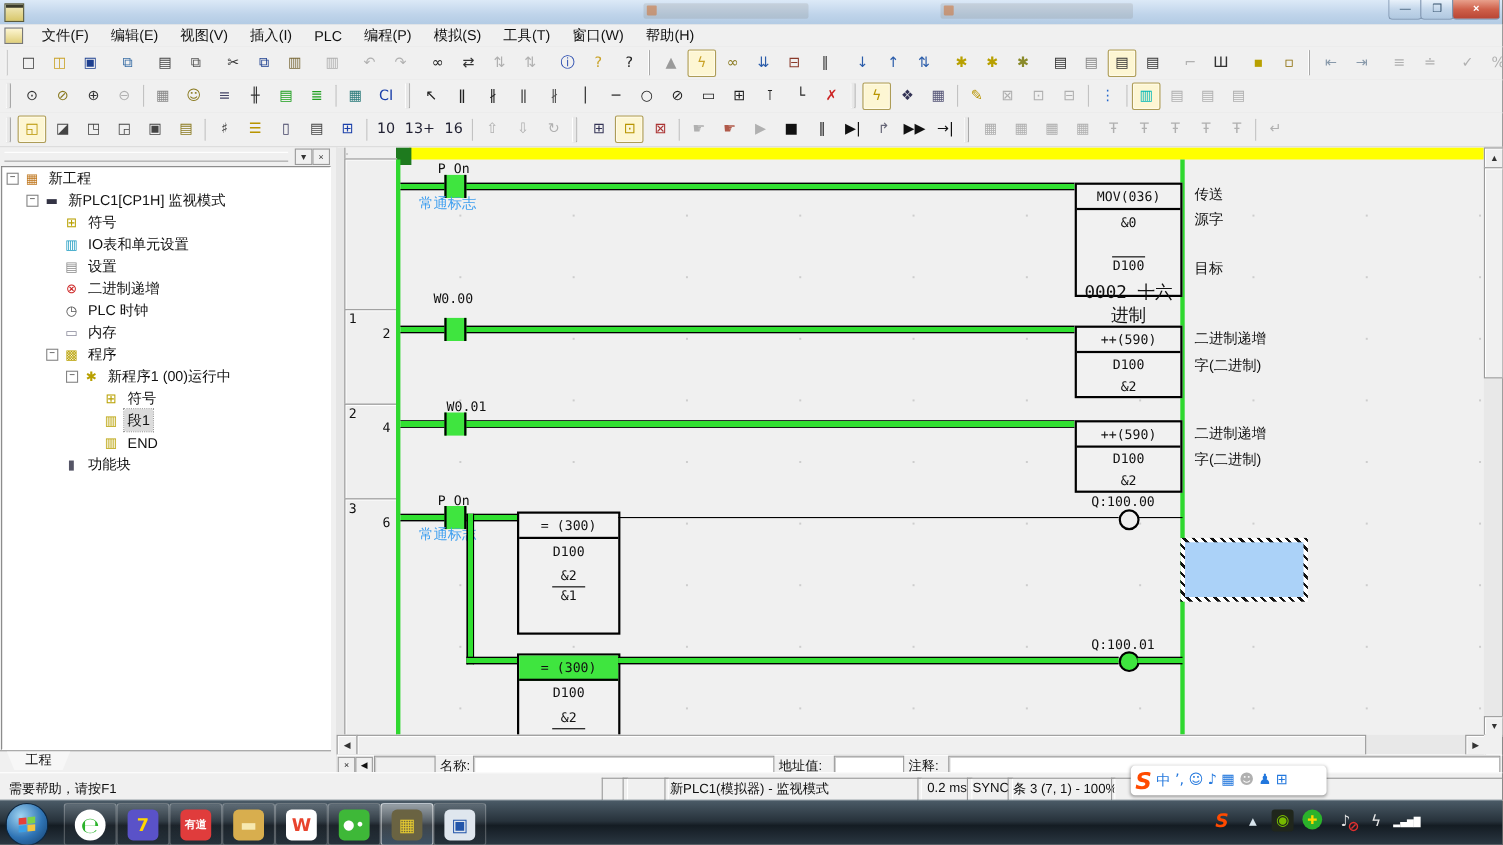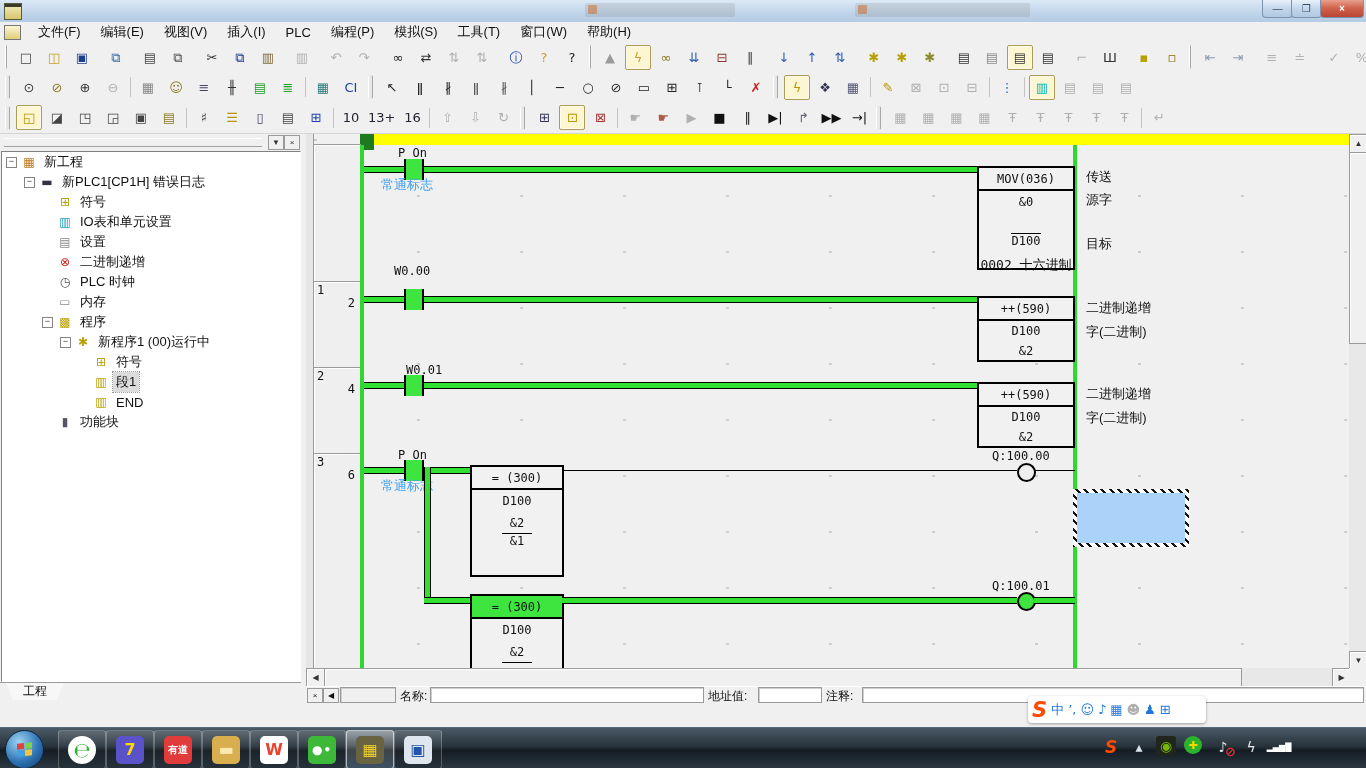--- a/index.html
+++ b/index.html
@@ -334,21 +334,21 @@
 
         <div class="trow" data-name="tree-item-project" data-lvl="0">
           <span class="exp" data-name="tree-expander-icon" data-exp="−">−</span>
           <span class="ticon" data-name="project-icon" style="color: rgb(192, 120, 32);">▦</span>
           <span class="tlabel" data-name="tree-item-label">新工程</span>
         </div>
 
         <div class="trow" data-name="tree-item-plc" data-lvl="1">
           <span class="exp" data-name="tree-expander-icon" data-exp="−">−</span>
           <span class="ticon" data-name="plc-icon" style="color: rgb(51, 51, 68);">▬</span>
-          <span class="tlabel" data-name="tree-item-label">新PLC1[CP1H] 错误日志</span>
+          <span class="tlabel" data-name="tree-item-label">新PLC1[CP1H] 监视模式</span>
         </div>
 
         <div class="trow" data-name="tree-item-symbols" data-lvl="2">
           <span class="exp" data-name="tree-expander-icon"></span>
           <span class="ticon" data-name="symbols-icon" style="color: rgb(184, 160, 0);">⊞</span>
           <span class="tlabel" data-name="tree-item-label">符号</span>
         </div>
 
         <div class="trow" data-name="tree-item-io-table" data-lvl="2">
           <span class="exp" data-name="tree-expander-icon"></span>
@@ -452,21 +452,21 @@
 
     <span class="llabel" style="left:92px;top:12px;" data-name="contact-label">P_On</span>
     <div class="won" style="left:58px;top:32px;width:613px;" data-name="wire"></div>
     <div class="contact" style="left:98px;top:25px;" data-name="contact-p-on"></div>
     <span class="lcomment" style="left:75px;top:42px;" data-name="contact-comment">常通标志</span>
     <div class="blk" style="left:671px;top:32px;width:94px;height:100px;" data-name="instruction-block-mov">
       <div class="ttl">MOV(036)</div>
       <span class="op" style="margin-top:4px;" data-name="operand">&amp;0</span>
       <span class="hline" style="margin-top:24px;"></span>
       <span class="op" data-name="operand">D100</span>
-      <span class="op" style="margin-top:8px;font-size:13px;" data-name="operand-value">0002 十六进制</span>
+      <span class="op" style="margin-top:8px;font-size:16px;" data-name="operand-value">0002 十六进制</span>
     </div>
     <span class="note" style="left:780px;top:34px;" data-name="instruction-note">传送</span>
     <span class="note" style="left:780px;top:57px;" data-name="instruction-note">源字</span>
     <span class="note" style="left:780px;top:101px;" data-name="instruction-note">目标</span>
 
     <span class="llabel" style="left:88px;top:130px;" data-name="contact-label">W0.00</span>
     <div class="won" style="left:58px;top:162px;width:613px;" data-name="wire"></div>
     <div class="contact" style="left:98px;top:155px;" data-name="contact-w0-00"></div>
     <div class="blk" style="left:671px;top:162px;width:94px;height:62px;" data-name="instruction-block-inc-1">
       <div class="ttl">++(590)</div>
@@ -540,20 +540,30 @@
     <div class="ebtn" style="left:17px;" data-name="editbar-prev-button">◀</div>
     <div class="efield" style="left:34px;width:54px;background:#f0f0f0;" data-name="editbar-spare-box"></div>
     <span class="elabel" style="left:94px;" data-name="name-label">名称:</span>
     <div class="efield" style="left:124px;width:272px;" data-name="name-field"></div>
     <span class="elabel" style="left:402px;" data-name="address-label">地址值:</span>
     <div class="efield" style="left:452px;width:62px;" data-name="address-field"></div>
     <span class="elabel" style="left:520px;" data-name="comment-label">注释:</span>
     <div class="efield" style="left:556px;width:500px;" data-name="comment-field"></div>
   </div>
 
+  <div class="abs" id="statusbar" data-name="status-bar">
+    <span class="abs" style="left:8px;top:6px;" data-name="status-help-text">需要帮助，请按F1</span>
+    <div class="scell" style="left:547px;width:14px;" data-name="status-empty-cell"></div>
+    <div class="scell" style="left:566px;width:32px;" data-name="status-empty-cell"></div>
+    <div class="scell" style="left:604px;width:224px;" data-name="status-plc-cell">新PLC1(模拟器) - 监视模式</div>
+    <div class="scell" style="left:834px;width:40px;text-align:right;" data-name="status-scan-time-cell">0.2 ms</div>
+    <div class="scell" style="left:879px;width:32px;" data-name="status-sync-cell">SYNC</div>
+    <div class="scell" style="left:916px;width:88px;" data-name="status-position-cell">条 3 (7, 1) - 100%</div>
+    <div class="scell" style="left:1010px;width:350px;" data-name="status-empty-cell"></div>
+  </div>
 
   <div class="abs" id="sogou" data-name="sogou-input-bar">
     <span class="sg" data-name="sogou-log-icono" style="color: rgb(255, 74, 0);">S</span>
       <span class="sg" data-name="sogou-lang-icon" style="color: rgb(34, 119, 221);">中</span>
       <span class="sg" data-name="sogou-punct-icon" style="color: rgb(34, 119, 221);">’,</span>
       <span class="sg" data-name="sogou-emoji-icon" style="color: rgb(34, 119, 221);">☺</span>
       <span class="sg" data-name="sogou-mic-icon" style="color: rgb(34, 119, 221);">♪</span>
       <span class="sg" data-name="sogou-keyboard-icon" style="color: rgb(34, 119, 221);">▦</span>
       <span class="sg" data-name="sogou-person-icon" style="color: rgb(176, 176, 176);">☻</span>
       <span class="sg" data-name="sogou-skin-icon" style="color: rgb(34, 119, 221);">♟</span>

